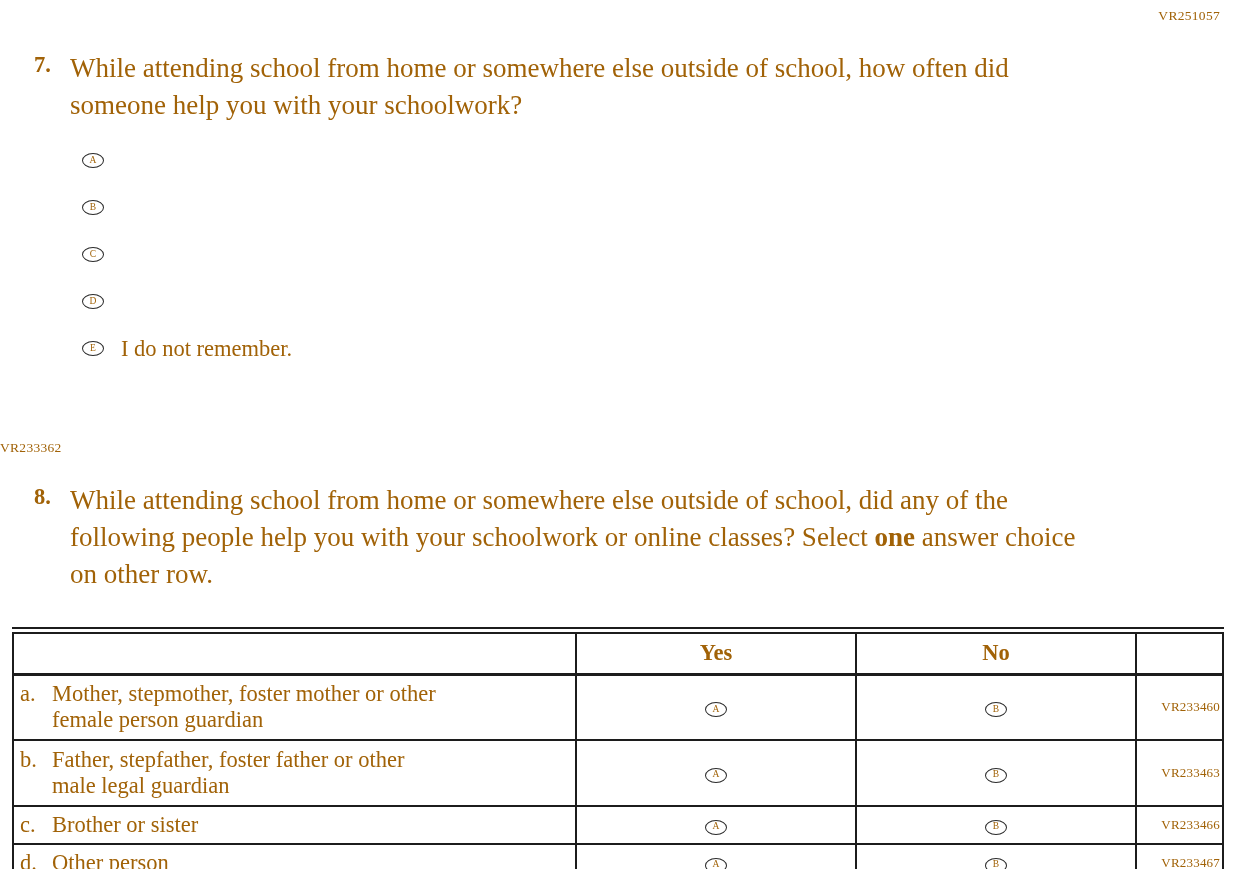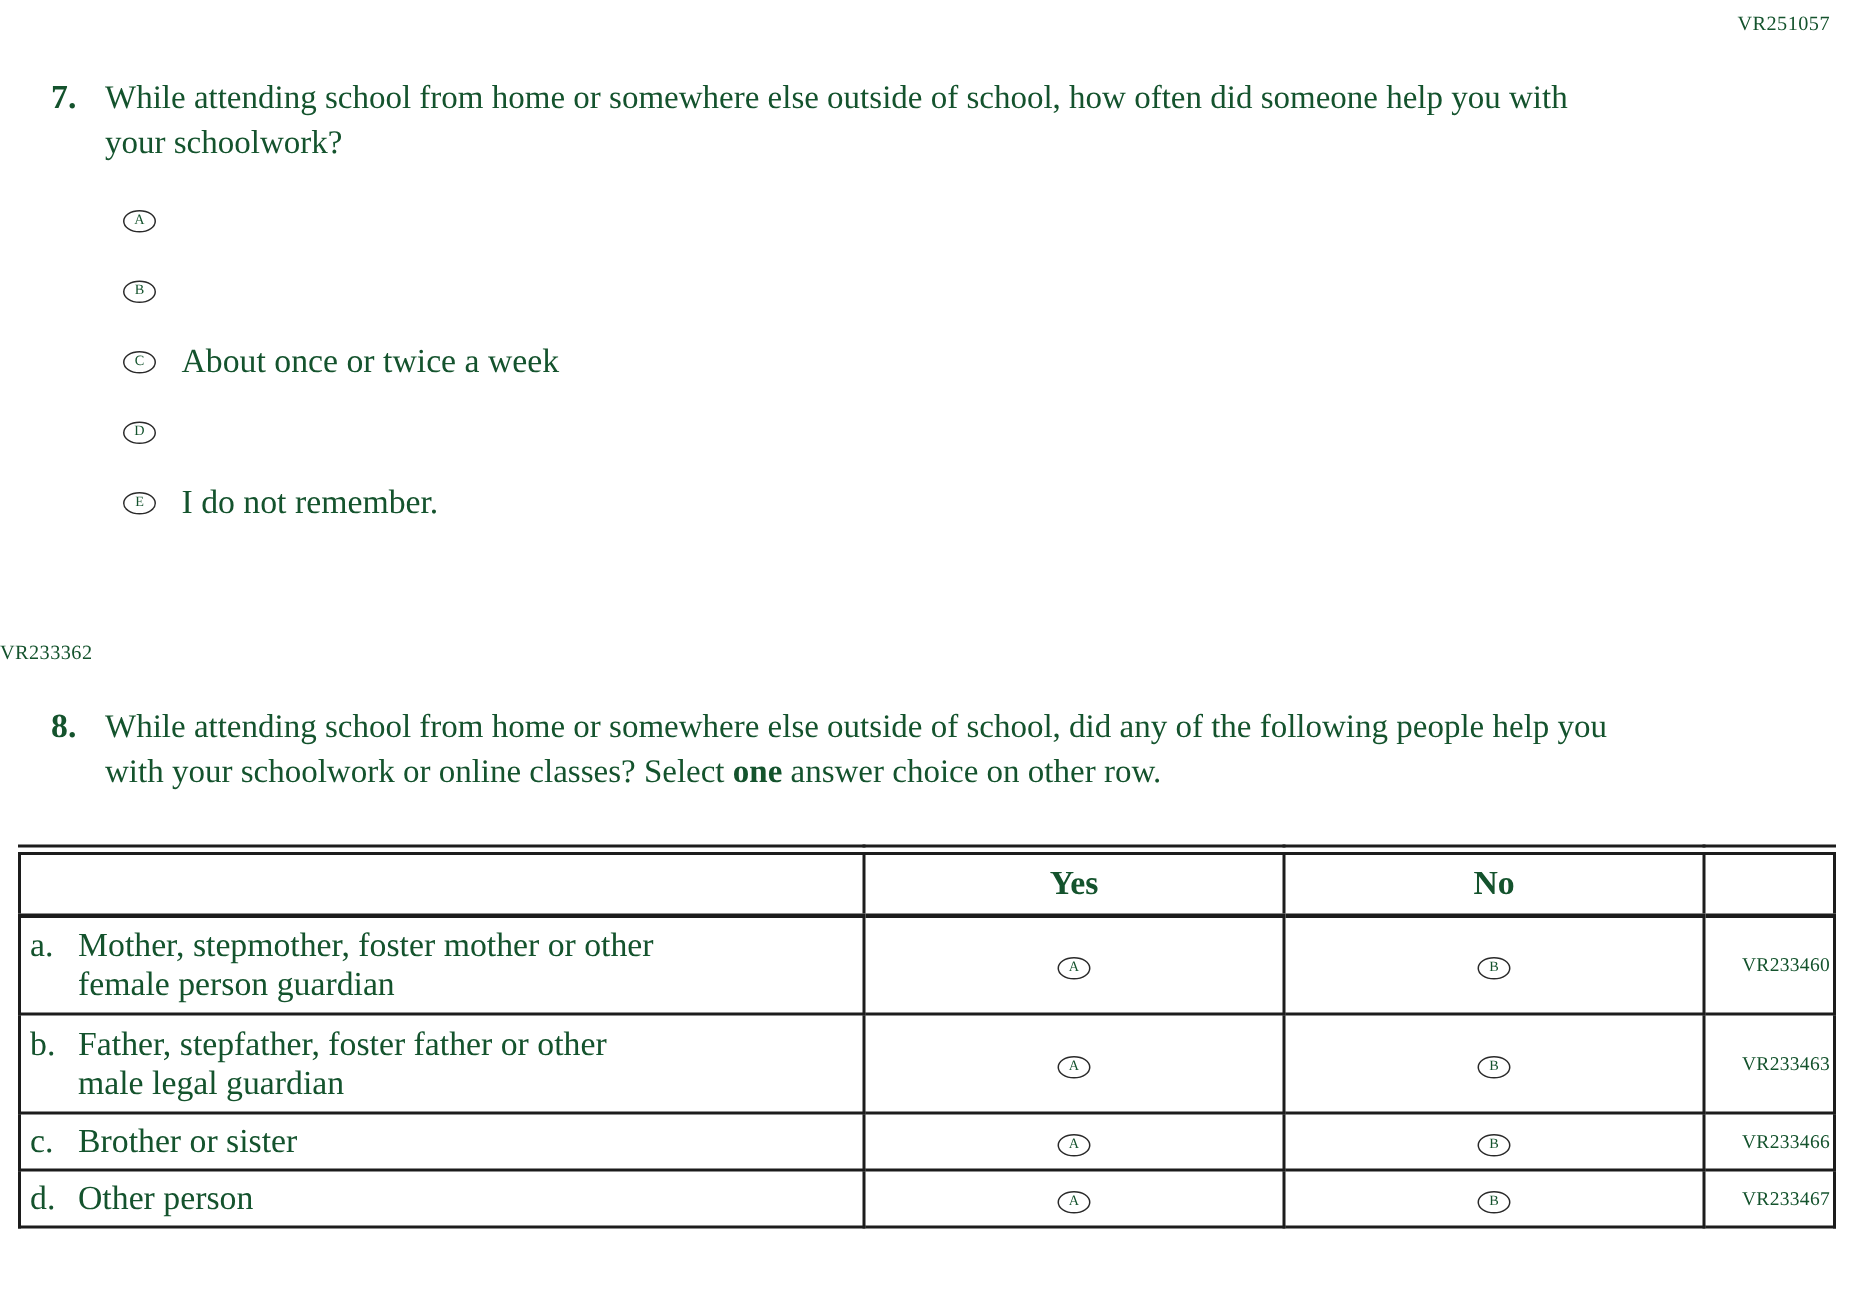--- a/index.html
+++ b/index.html
@@ -2,33 +2,33 @@
 <html><head>
 <meta charset="utf-8">
 <style>
   * { box-sizing: border-box; }
   html, body { margin: 0; padding: 0; background: #ffffff; }
   .page {
     position: relative;
     width: 1234px;
     height: 869px;
     background: #ffffff;
-    color: #14532d;
+    color: #a16207;
     font-family: "Liberation Serif", "DejaVu Serif", serif;
     overflow: hidden;
   }
   .form-code { font-size: 13.5px; letter-spacing: 0.3px; }
   .code-top { text-align: right; padding: 8px 14px 0 0; }
   .code-mid { padding: 0 14px 0 0; margin-top: 76px; }
 
   .question { display: flex; margin-left: 34px; }
   .q7 { margin-top: 26px; }
   .q8 { margin-top: 26px; }
   .q-number { font-weight: bold; font-size: 22.5px; width: 36px; flex: none; line-height: 1.36; }
-  .q-text { font-size: 22px; width: 1020px; line-height: 1.36; }
+  .q-text { font-size: 27px; width: 1020px; line-height: 1.36; }
 
   .options { margin: 22px 0 0 82px; }
   .option { display: flex; align-items: center; margin-bottom: 16px; height: 31px; }
   .bubble {
     display: inline-flex; align-items: center; justify-content: center;
     width: 22px; height: 15px;
     border: 1.6px solid #2a2a2a; border-radius: 50%;
     flex: none; background: #fff; cursor: pointer;
   }
   .bubble-letter { font-size: 9.5px; line-height: 1; font-family: "Liberation Serif", serif; }
@@ -77,21 +77,20 @@
     </div>
     <div class="option">
       <span class="bubble">
           <span class="bubble-letter">B</span>
         </span>
     </div>
     <div class="option">
       <span class="bubble">
           <span class="bubble-letter">C</span>
         </span>
-      <span class="option-label">About once or twice a week</span>
     </div>
     <div class="option">
       <span class="bubble">
           <span class="bubble-letter">D</span>
         </span>
     </div>
     <div class="option">
       <span class="bubble">
           <span class="bubble-letter">E</span>
         </span>

